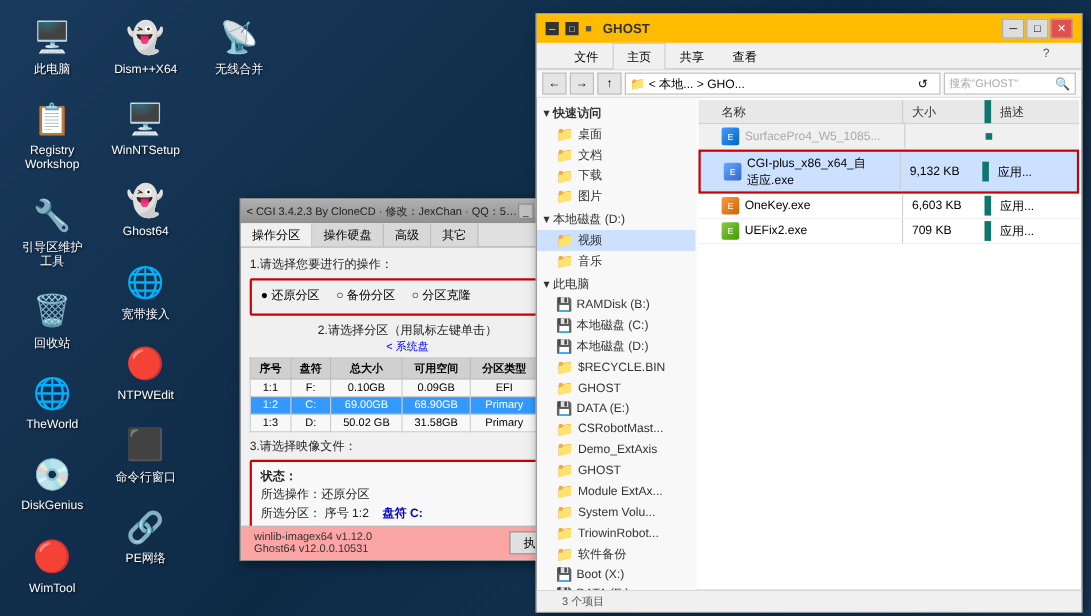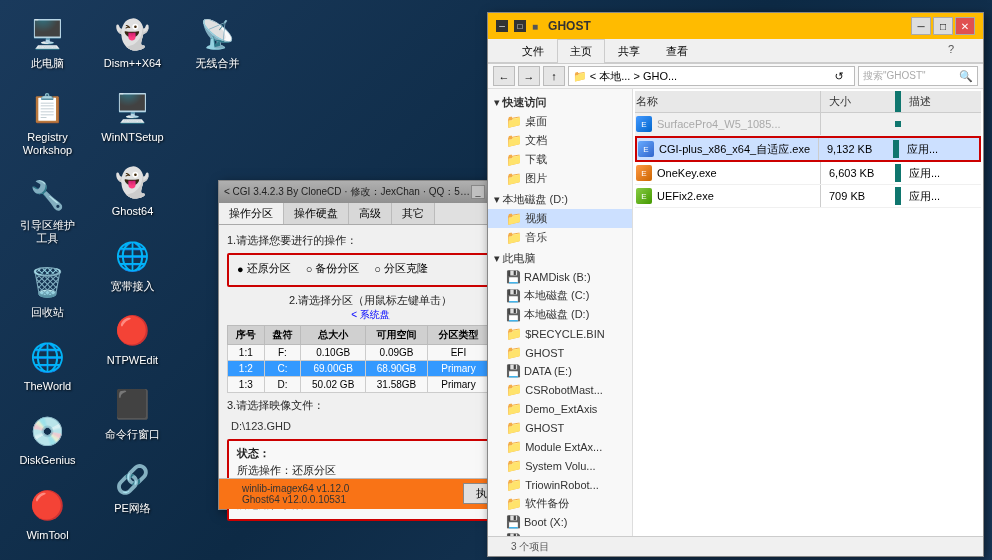--- a/index.html
+++ b/index.html
@@ -206,22 +206,22 @@
       color: #0000cc;
       font-weight: bold;
     }
 
     .cgi-footer {
       position: absolute;
       bottom: 0;
       left: 0;
       right: 0;
       border-top: 1px solid #bbb;
-      background: #f97316;
-      padding: 4px 23px;
+      background: #fca5a5;
+      padding: 4px 12px;
     }
 
     .cgi-footer-text {
       font-size: 10px;
       color: #333;
     }
 
     .exec-btn {
       position: absolute;
       bottom: 5px;
@@ -438,21 +438,21 @@
     .file-list-header {
       display: flex;
       background: #e8e8e8;
       border-bottom: 1px solid #ccc;
       font-size: 11px;
       color: #333;
     }
 
     .file-col-name {
       flex: 1;
-      padding: 3px 1px;
+      padding: 3px 21px;
       border-right: 1px solid #ccc;
     }
 
     .file-col-size {
       width: 80px;
       padding: 3px 8px;
       border-right: 6px solid #0f766e;
     }
 
     .file-col-type {
@@ -645,21 +645,20 @@
             <td>D:</td>
             <td>50.02 GB</td>
             <td>31.58GB</td>
             <td>Primary</td>
             <td></td>
           </tr>
         </tbody>
       </table>
 
       <div class="section-label" style="margin-top:5px;">3.请选择映像文件：</div>
-      <div style="font-size:11px; padding: 2px 4px; color:#333;">D:\123.GHD</div>
 
       <div class="status-box">
         <div class="status-line"><strong>状态：</strong></div>
         <div class="status-line">所选操作：还原分区</div>
         <div class="status-line">
           所选分区：  序号 1:2&nbsp;&nbsp;&nbsp;&nbsp;<span class="status-highlight">盘符 C:</span>
         </div>
         <div class="status-line">所选路径/文件：D:\123.GHD</div>
       </div>
     </div>

